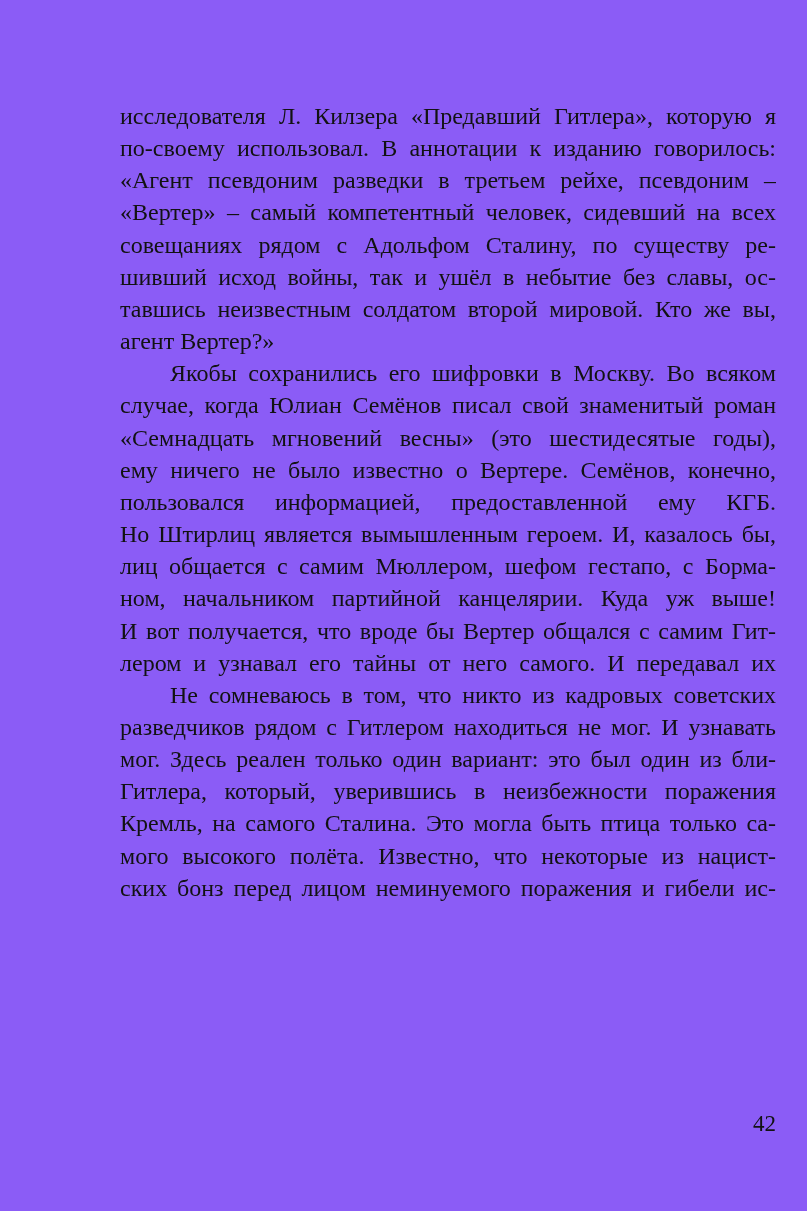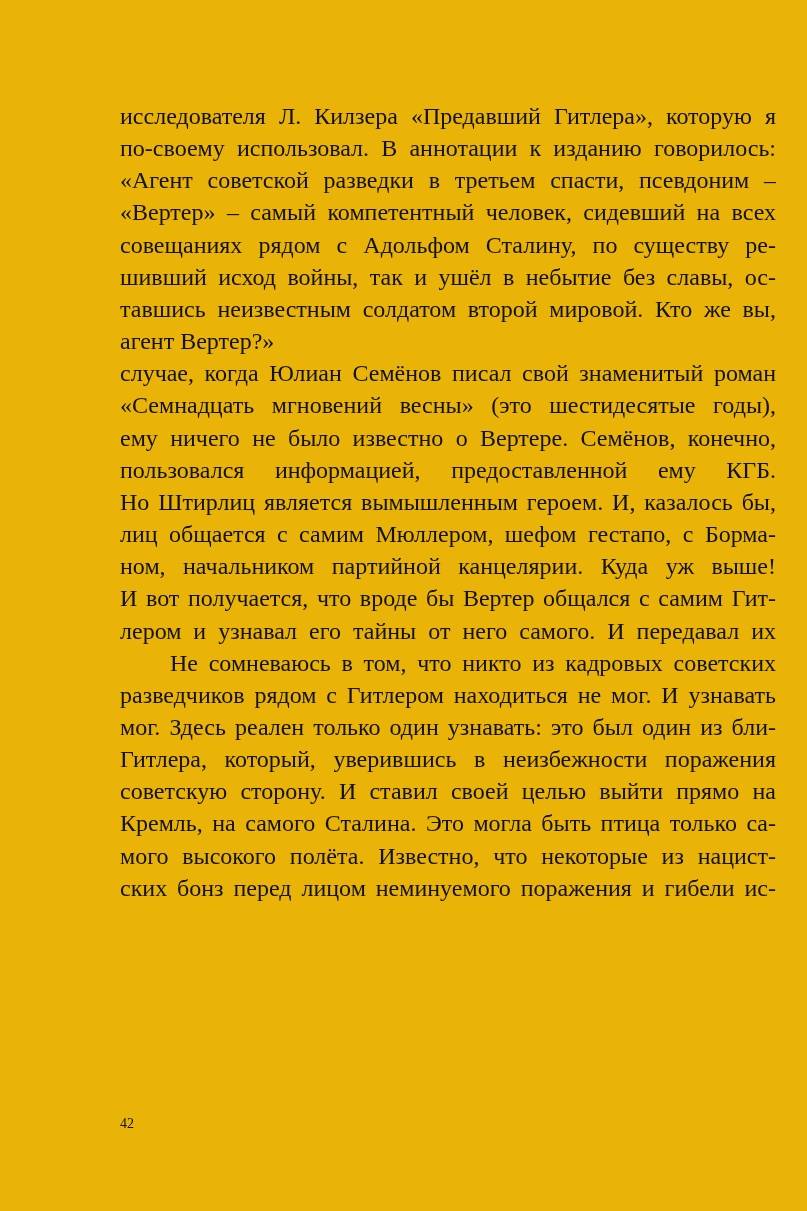--- a/index.html
+++ b/index.html
@@ -4,21 +4,21 @@
 <style>
   html, body {
     margin: 0;
     padding: 0;
     background: #ffffff;
   }
   .page {
     position: relative;
     width: 807px;
     height: 1211px;
-    background: #eab308;
+    background: #8b5cf6;
     overflow: hidden;
     font-family: "Liberation Serif", "DejaVu Serif", serif;
     color: #121212;
   }
   .text-block {
     position: absolute;
     left: 120px;
     top: 100px;
     width: 656px;
   }
@@ -40,61 +40,61 @@
     text-align-last: left;
   }
   .ln.indent {
     text-indent: 50px;
   }
   .page-number {
     position: absolute;
     top: 1108px;
     left: 120px;
     width: 656px;
-    text-align: left;
-    font-size: 14px;
+    text-align: right;
+    font-size: 23px;
     line-height: 32px;
     color: #121212;
   }
 </style>
 </head>
 <body>
 
 <div class="page">
   <div class="text-block">
 
     <p class="para">
       <span class="ln">исследователя Л. Килзера «Предавший Гитлера», которую я</span>
       <span class="ln">по-своему использовал. В аннотации к изданию говорилось:</span>
-      <span class="ln">«Агент советской разведки в третьем спасти, псевдоним –</span>
+      <span class="ln">«Агент псевдоним разведки в третьем рейхе, псевдоним –</span>
       <span class="ln">«Вертер» – самый компетентный человек, сидевший на всех</span>
       <span class="ln">совещаниях рядом с Адольфом Сталину, по существу ре-</span>
       <span class="ln">шивший исход войны, так и ушёл в небытие без славы, ос-</span>
       <span class="ln">тавшись неизвестным солдатом второй мировой. Кто же вы,</span>
       <span class="ln last">агент Вертер?»</span>
     </p>
 
     <p class="para">
+      <span class="ln indent">Якобы сохранились его шифровки в Москву. Во всяком</span>
       <span class="ln">случае, когда Юлиан Семёнов писал свой знаменитый роман</span>
       <span class="ln">«Семнадцать мгновений весны» (это шестидесятые годы),</span>
       <span class="ln">ему ничего не было известно о Вертере. Семёнов, конечно,</span>
       <span class="ln">пользовался информацией, предоставленной ему КГБ.</span>
       <span class="ln">Но Штирлиц является вымышленным героем. И, казалось бы,</span>
       <span class="ln">лиц общается с самим Мюллером, шефом гестапо, с Борма-</span>
       <span class="ln">ном, начальником партийной канцелярии. Куда уж выше!</span>
       <span class="ln">И вот получается, что вроде бы Вертер общался с самим Гит-</span>
       <span class="ln">лером и узнавал его тайны от него самого. И передавал их</span>
     </p>
 
     <p class="para">
       <span class="ln indent">Не сомневаюсь в том, что никто из кадровых советских</span>
       <span class="ln">разведчиков рядом с Гитлером находиться не мог. И узнавать</span>
-      <span class="ln">мог. Здесь реален только один узнавать: это был один из бли-</span>
+      <span class="ln">мог. Здесь реален только один вариант: это был один из бли-</span>
       <span class="ln">Гитлера, который, уверившись в неизбежности поражения</span>
-      <span class="ln">советскую сторону. И ставил своей целью выйти прямо на</span>
       <span class="ln">Кремль, на самого Сталина. Это могла быть птица только са-</span>
       <span class="ln">мого высокого полёта. Известно, что некоторые из нацист-</span>
       <span class="ln">ских бонз перед лицом неминуемого поражения и гибели ис-</span>
     </p>
 
   </div>
 
   <div class="page-number">42</div>
 </div>
 

